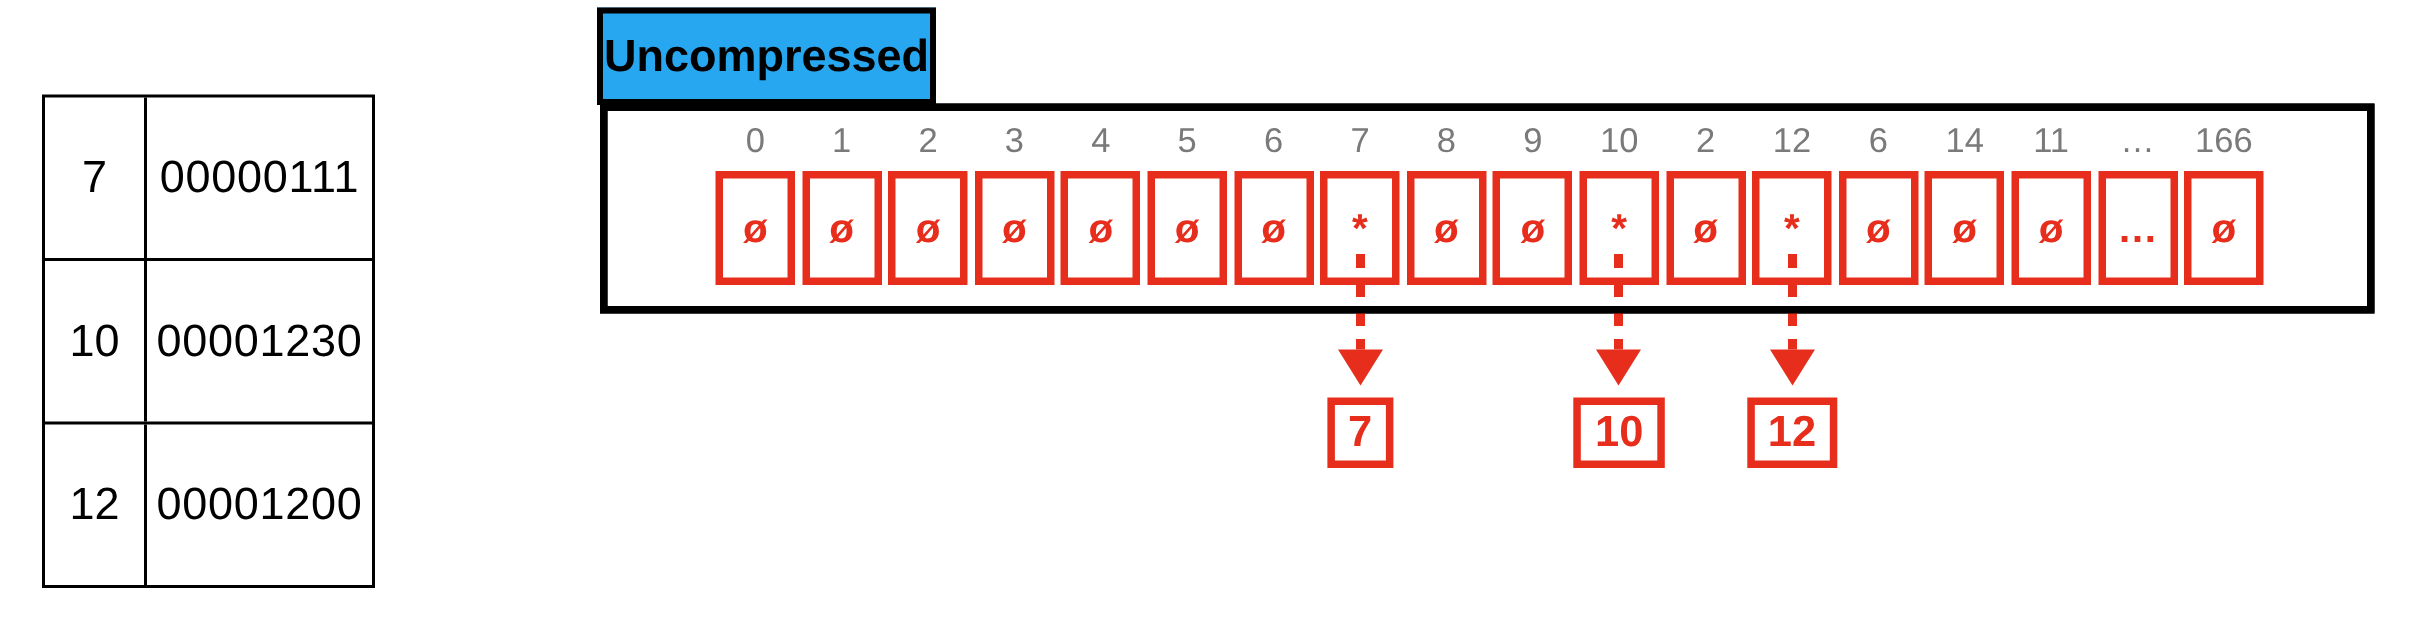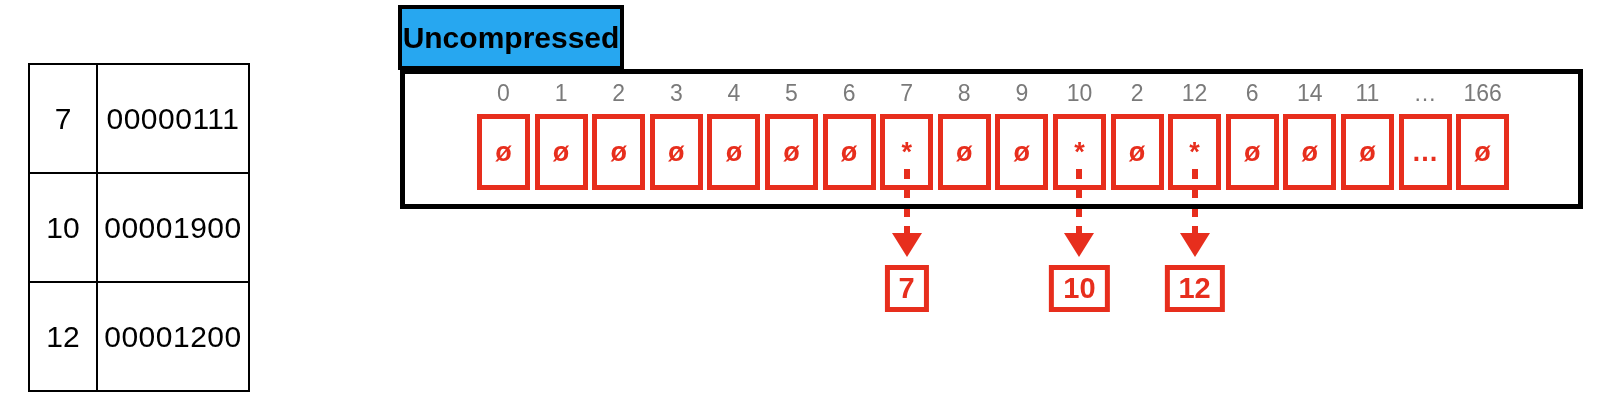--- a/index.html
+++ b/index.html
@@ -99,21 +99,21 @@
       <div class="t-val">7</div>
       <div class="t-bits">
           <span>0000</span>
           <b>0111</b>
         </div>
     </div>
     <div class="t-row">
       <div class="t-val">10</div>
       <div class="t-bits">
           <span>0000</span>
-          <b>1900</b>
+          <b>1230</b>
         </div>
     </div>
     <div class="t-row">
       <div class="t-val">12</div>
       <div class="t-bits">
           <span>0000</span>
           <b>1200</b>
         </div>
     </div>
   </div>

